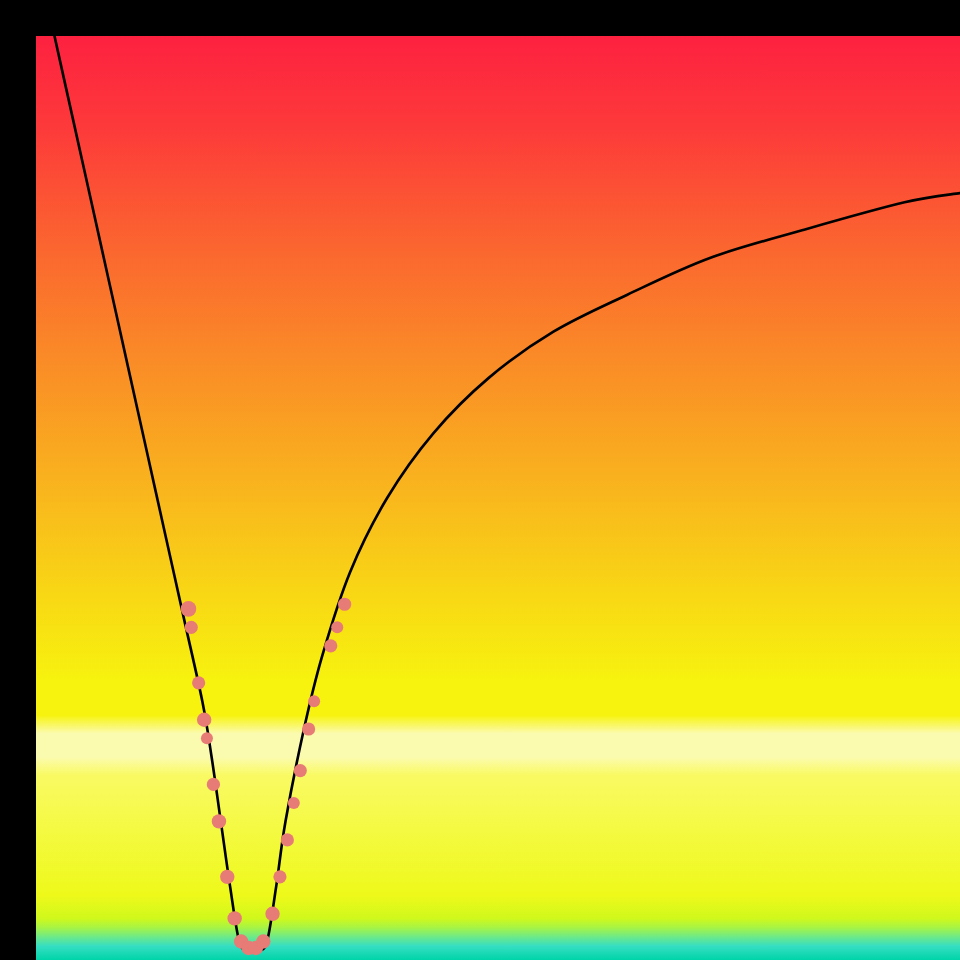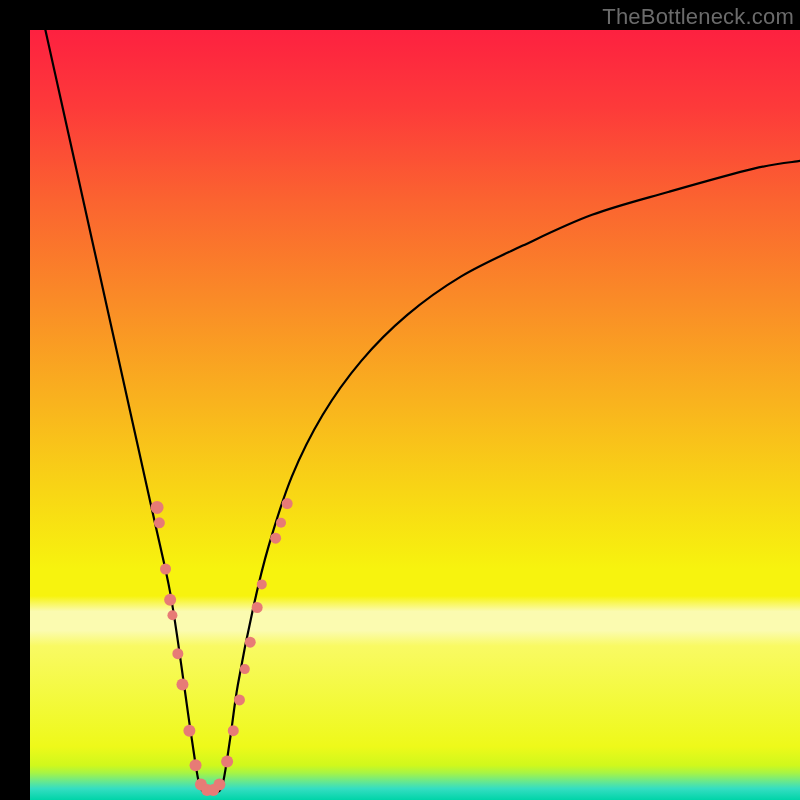--- a/index.html
+++ b/index.html
@@ -106,15 +106,14 @@
           <circle cx="227.15" cy="577.50" r="5.50" fill="#e77b76" stroke="#e77b76" stroke-width="0"></circle>
           <circle cx="231.77" cy="554.40" r="5.00" fill="#e77b76" stroke="#e77b76" stroke-width="0"></circle>
           <circle cx="245.63" cy="508.20" r="5.50" fill="#e77b76" stroke="#e77b76" stroke-width="0"></circle>
           <circle cx="251.02" cy="492.80" r="5.00" fill="#e77b76" stroke="#e77b76" stroke-width="0"></circle>
           <circle cx="257.18" cy="473.55" r="5.50" fill="#e77b76" stroke="#e77b76" stroke-width="0"></circle>
         </g>
     </svg>
 
   </div>
 
-  <div class="watermark">TheBottleneck.com</div>
 
 </div>
 
 </body></html>

